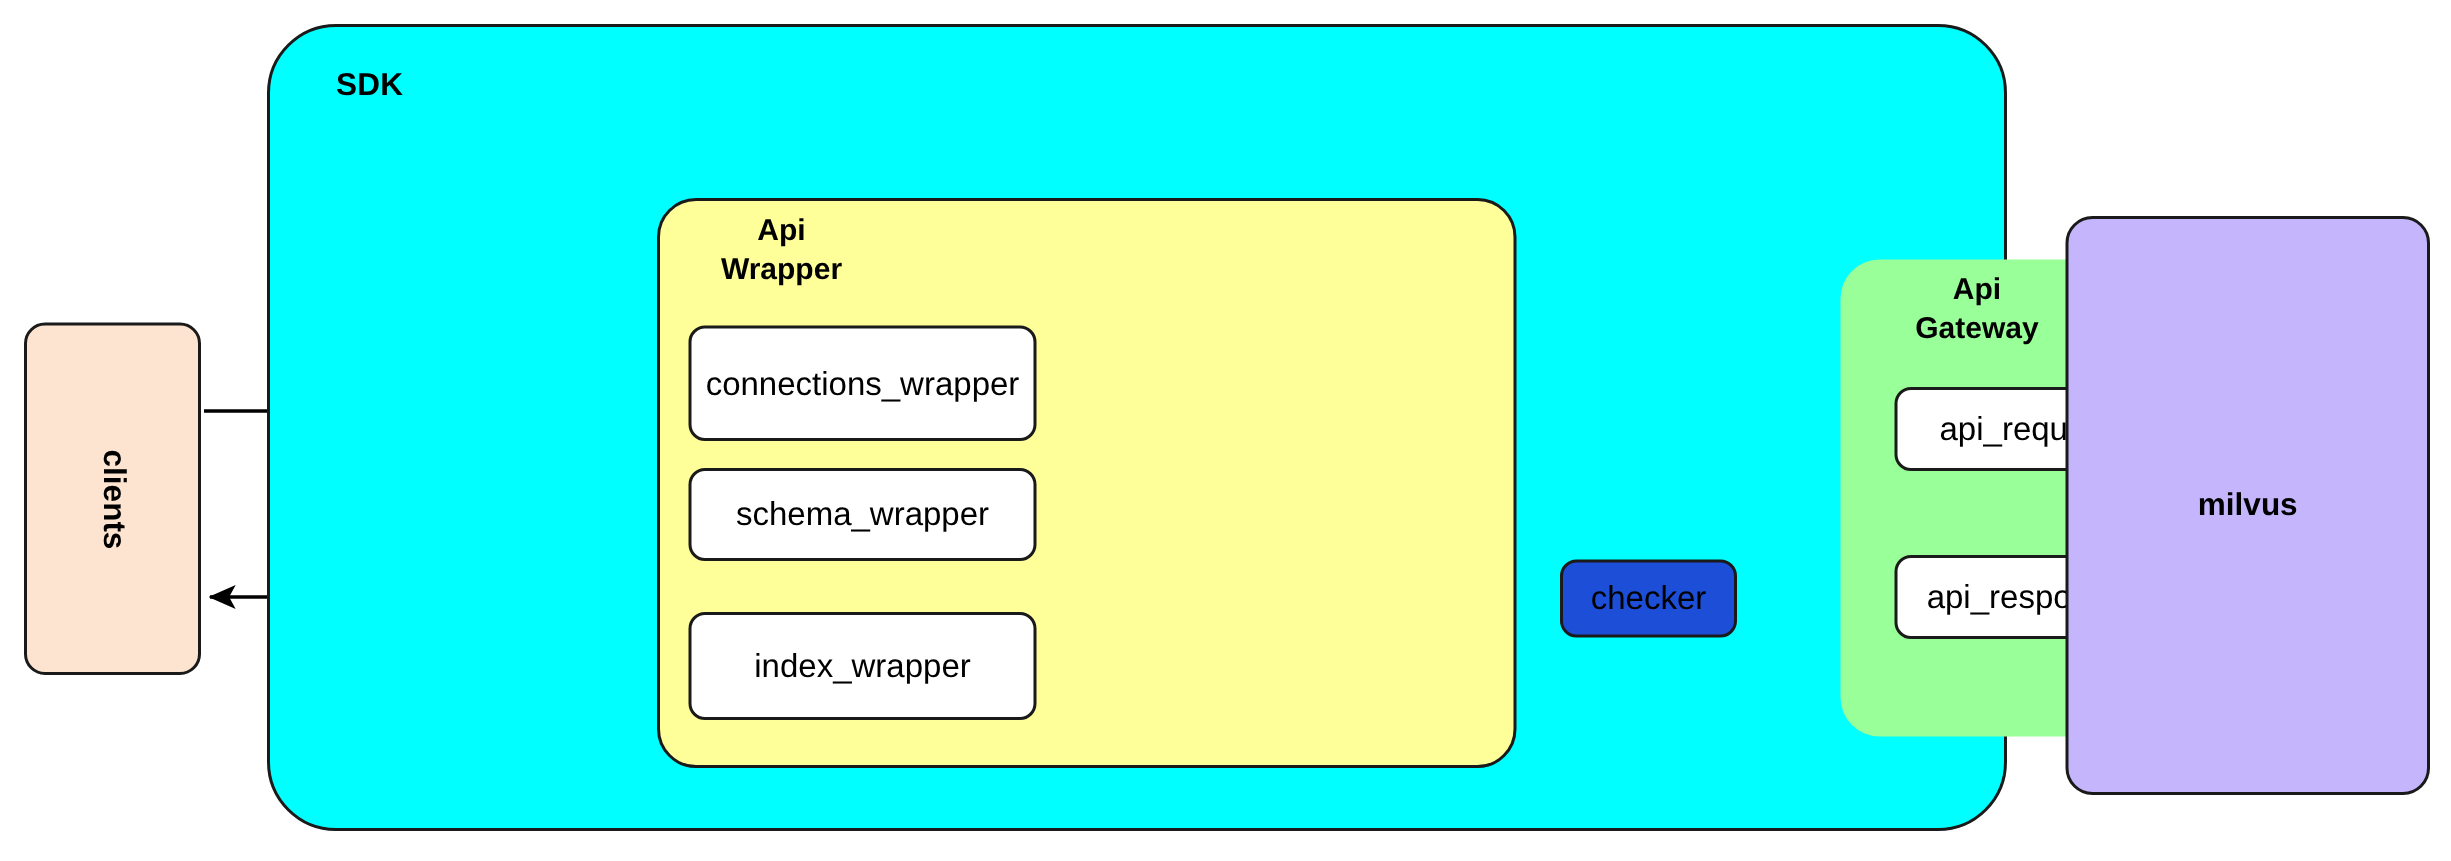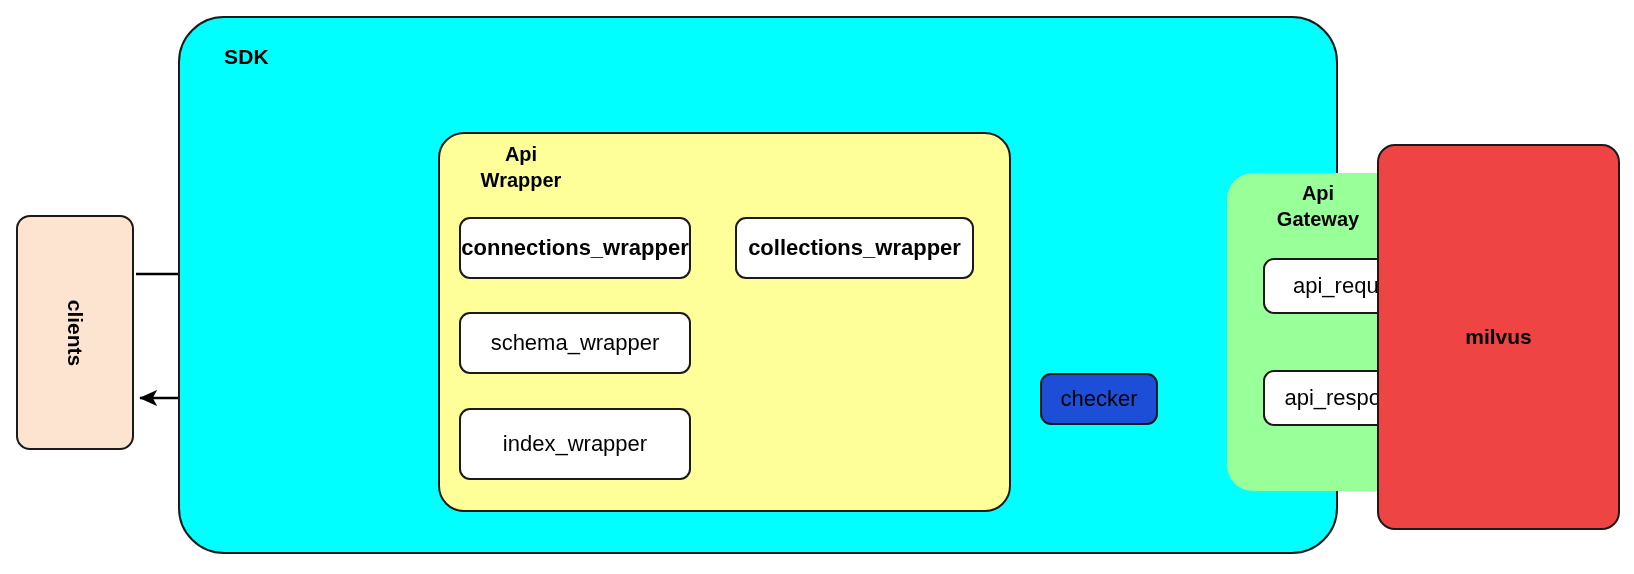--- a/index.html
+++ b/index.html
@@ -102,21 +102,21 @@
     background: #ffffff;
     border-radius: 11px;
     font-size: 22px;
     font-weight: normal;
   }
 
   
   .wrap-node { position: absolute; }
   .col-a { left: 19px;  width: 232px; }
   .col-b { left: 295px; width: 239px; }
-  .row-1 { top: 83px;  height: 62px; font-weight: bold; }
+  .row-1 { top: 83px;  height: 77px; }
   .row-2 { top: 178px; height: 62px; }
   .row-3 { top: 274px; height: 72px; }
 
   
   .gw-node { position: absolute; left: 36px; width: 175px; height: 56px; }
   #api-request-node  { top: 85px; }
   #api-response-node { top: 197px; }
 
   
   #clients-box {
@@ -133,21 +133,21 @@
     transform: rotate(90deg);
     white-space: nowrap;
   }
 
   
   #milvus-box {
     left: 1377px;
     top: 144px;
     width: 243px;
     height: 386px;
-    background: #ef4444;
+    background: #c4b5fd;
     border-radius: 18px;
   }
   #milvus-label {
     font-size: 21px;
     font-weight: bold;
   }
 
   
   #checker-box {
     left: 860px;
@@ -217,23 +217,20 @@
   <div class="box" id="sdk-box">
     <div id="sdk-label">SDK</div>
 
     <div class="box" id="api-wrapper-box">
       <div id="api-wrapper-label">Api
 Wrapper</div>
 
       <div class="box node wrap-node col-a row-1">
         <span>connections_wrapper</span>
       </div>
-      <div class="box node wrap-node col-b row-1">
-        <span>collections_wrapper</span>
-      </div>
       <div class="box node wrap-node col-a row-2">
         <span>schema_wrapper</span>
       </div>
       <div class="box node wrap-node col-a row-3">
         <span>index_wrapper</span>
       </div>
     </div>
 
     <div class="box node" id="checker-box">
       <span>checker</span>

